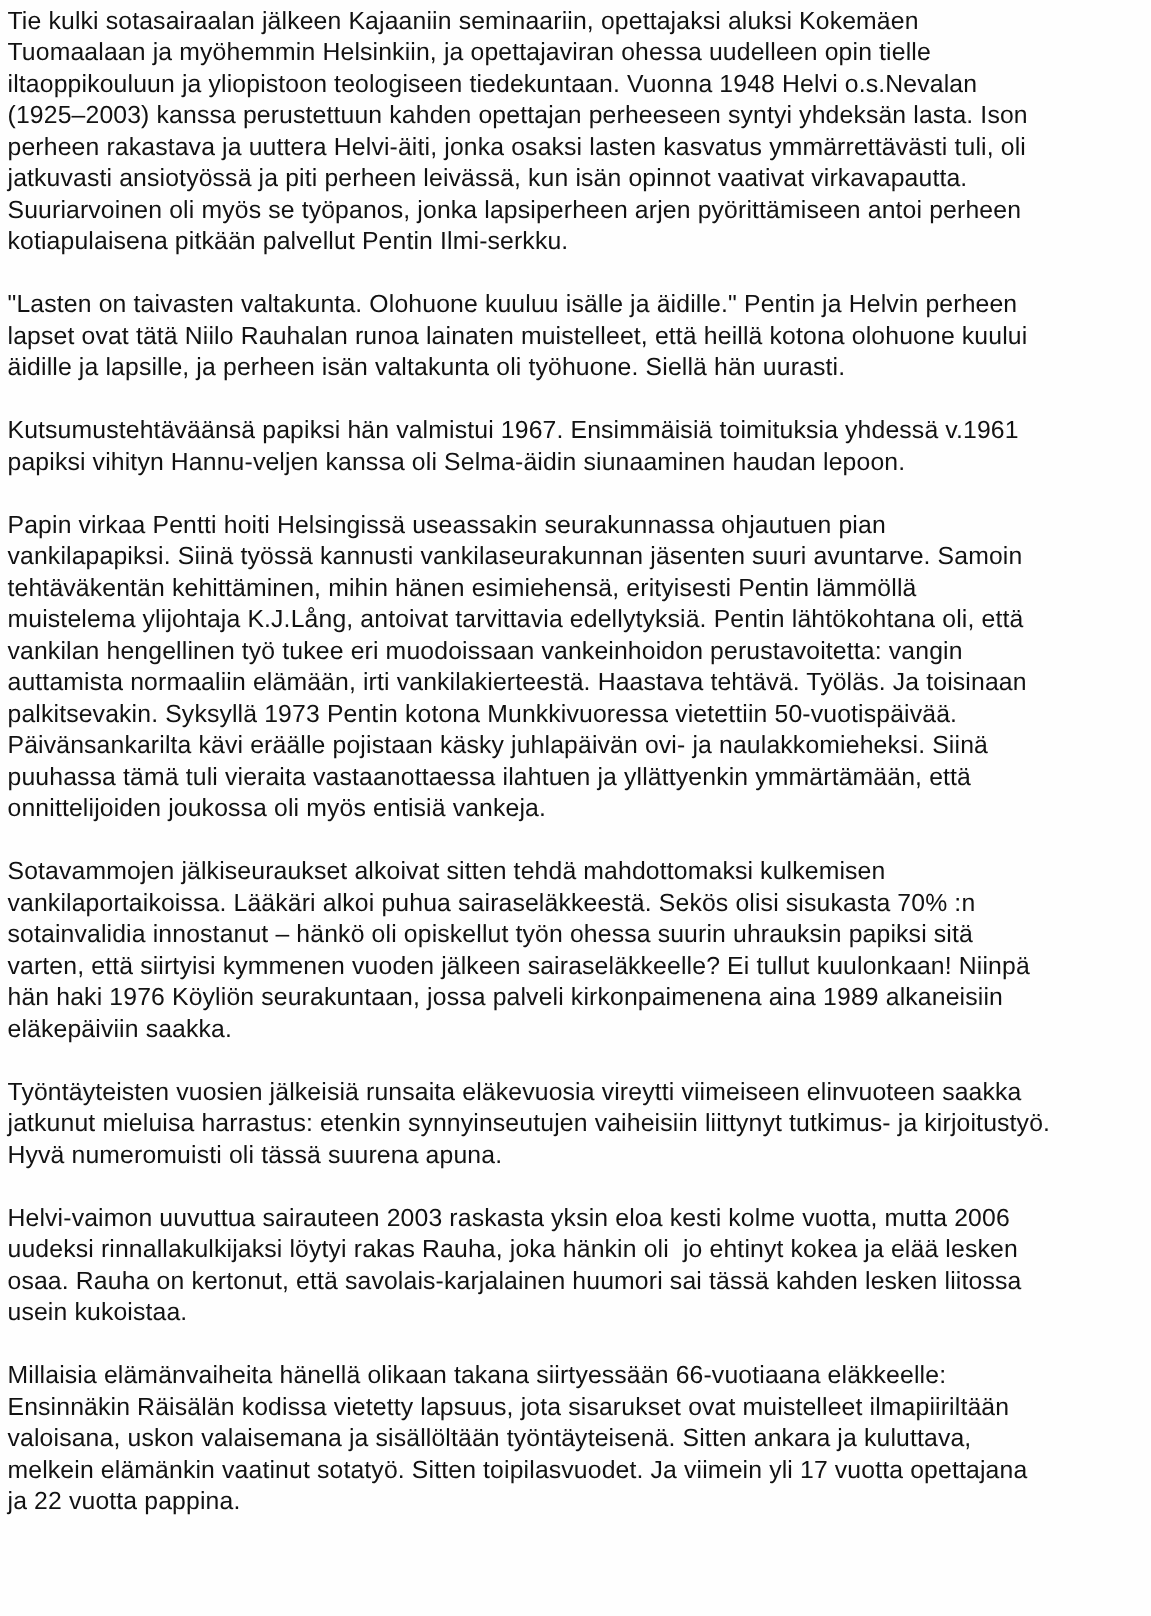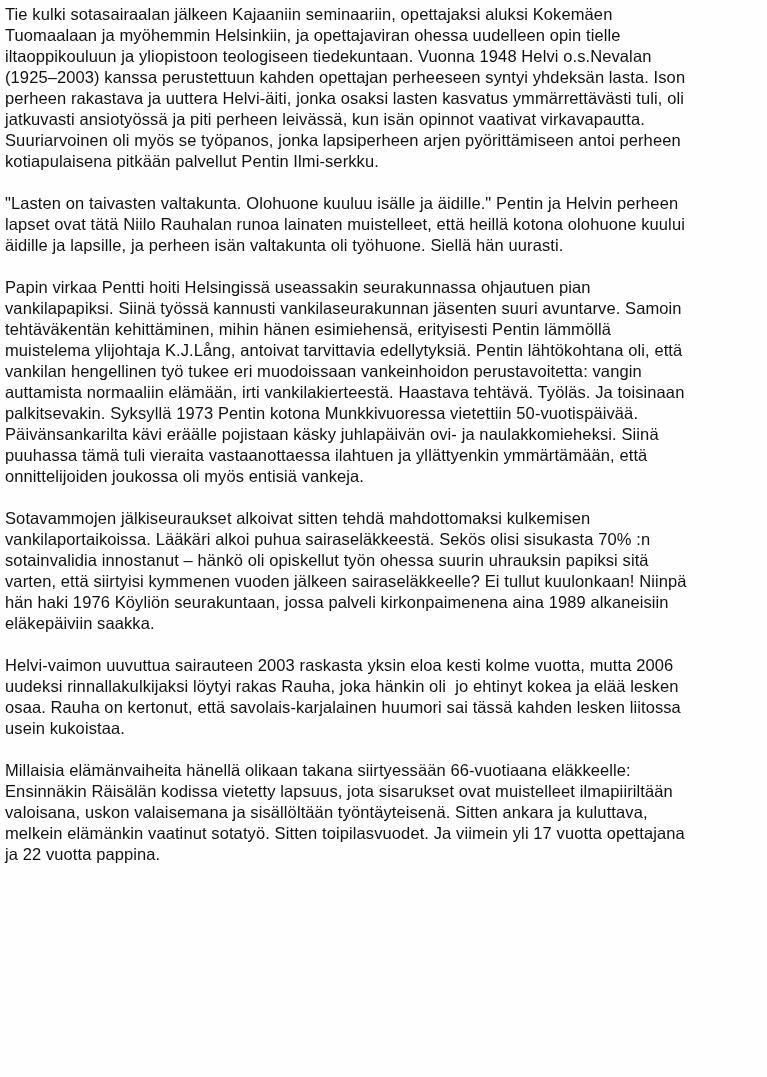--- a/index.html
+++ b/index.html
@@ -33,36 +33,41 @@
 Tuomaalaan ja myöhemmin Helsinkiin, ja opettajaviran ohessa uudelleen opin tielle
 iltaoppikouluun ja yliopistoon teologiseen tiedekuntaan. Vuonna 1948 Helvi o.s.Nevalan
 (1925–2003) kanssa perustettuun kahden opettajan perheeseen syntyi yhdeksän lasta. Ison
 perheen rakastava ja uuttera Helvi-äiti, jonka osaksi lasten kasvatus ymmärrettävästi tuli, oli
 jatkuvasti ansiotyössä ja piti perheen leivässä, kun isän opinnot vaativat virkavapautta.
 Suuriarvoinen oli myös se työpanos, jonka lapsiperheen arjen pyörittämiseen antoi perheen
 kotiapulaisena pitkään palvellut Pentin Ilmi-serkku.</p>
   <p class="para">"Lasten on taivasten valtakunta. Olohuone kuuluu isälle ja äidille." Pentin ja Helvin perheen
 lapset ovat tätä Niilo Rauhalan runoa lainaten muistelleet, että heillä kotona olohuone kuului
 äidille ja lapsille, ja perheen isän valtakunta oli työhuone. Siellä hän uurasti.</p>
+  <p class="para">Kutsumustehtäväänsä papiksi hän valmistui 1967. Ensimmäisiä toimituksia yhdessä v.1961
+papiksi vihityn Hannu-veljen kanssa oli Selma-äidin siunaaminen haudan lepoon.</p>
   <p class="para">Papin virkaa Pentti hoiti Helsingissä useassakin seurakunnassa ohjautuen pian
 vankilapapiksi. Siinä työssä kannusti vankilaseurakunnan jäsenten suuri avuntarve. Samoin
 tehtäväkentän kehittäminen, mihin hänen esimiehensä, erityisesti Pentin lämmöllä
 muistelema ylijohtaja K.J.Lång, antoivat tarvittavia edellytyksiä. Pentin lähtökohtana oli, että
 vankilan hengellinen työ tukee eri muodoissaan vankeinhoidon perustavoitetta: vangin
 auttamista normaaliin elämään, irti vankilakierteestä. Haastava tehtävä. Työläs. Ja toisinaan
 palkitsevakin. Syksyllä 1973 Pentin kotona Munkkivuoressa vietettiin 50-vuotispäivää.
 Päivänsankarilta kävi eräälle pojistaan käsky juhlapäivän ovi- ja naulakkomieheksi. Siinä
 puuhassa tämä tuli vieraita vastaanottaessa ilahtuen ja yllättyenkin ymmärtämään, että
 onnittelijoiden joukossa oli myös entisiä vankeja.</p>
   <p class="para">Sotavammojen jälkiseuraukset alkoivat sitten tehdä mahdottomaksi kulkemisen
 vankilaportaikoissa. Lääkäri alkoi puhua sairaseläkkeestä. Sekös olisi sisukasta 70% :n
 sotainvalidia innostanut – hänkö oli opiskellut työn ohessa suurin uhrauksin papiksi sitä
 varten, että siirtyisi kymmenen vuoden jälkeen sairaseläkkeelle? Ei tullut kuulonkaan! Niinpä
 hän haki 1976 Köyliön seurakuntaan, jossa palveli kirkonpaimenena aina 1989 alkaneisiin
 eläkepäiviin saakka.</p>
+  <p class="para">Työntäyteisten vuosien jälkeisiä runsaita eläkevuosia vireytti viimeiseen elinvuoteen saakka
+jatkunut mieluisa harrastus: etenkin synnyinseutujen vaiheisiin liittynyt tutkimus- ja kirjoitustyö.
+Hyvä numeromuisti oli tässä suurena apuna.</p>
   <p class="para">Helvi-vaimon uuvuttua sairauteen 2003 raskasta yksin eloa kesti kolme vuotta, mutta 2006
 uudeksi rinnallakulkijaksi löytyi rakas Rauha, joka hänkin oli  jo ehtinyt kokea ja elää lesken
 osaa. Rauha on kertonut, että savolais-karjalainen huumori sai tässä kahden lesken liitossa
 usein kukoistaa.</p>
   <p class="para">Millaisia elämänvaiheita hänellä olikaan takana siirtyessään 66-vuotiaana eläkkeelle:
 Ensinnäkin Räisälän kodissa vietetty lapsuus, jota sisarukset ovat muistelleet ilmapiiriltään
 valoisana, uskon valaisemana ja sisällöltään työntäyteisenä. Sitten ankara ja kuluttava,
 melkein elämänkin vaatinut sotatyö. Sitten toipilasvuodet. Ja viimein yli 17 vuotta opettajana
 ja 22 vuotta pappina.</p>
 </div>

